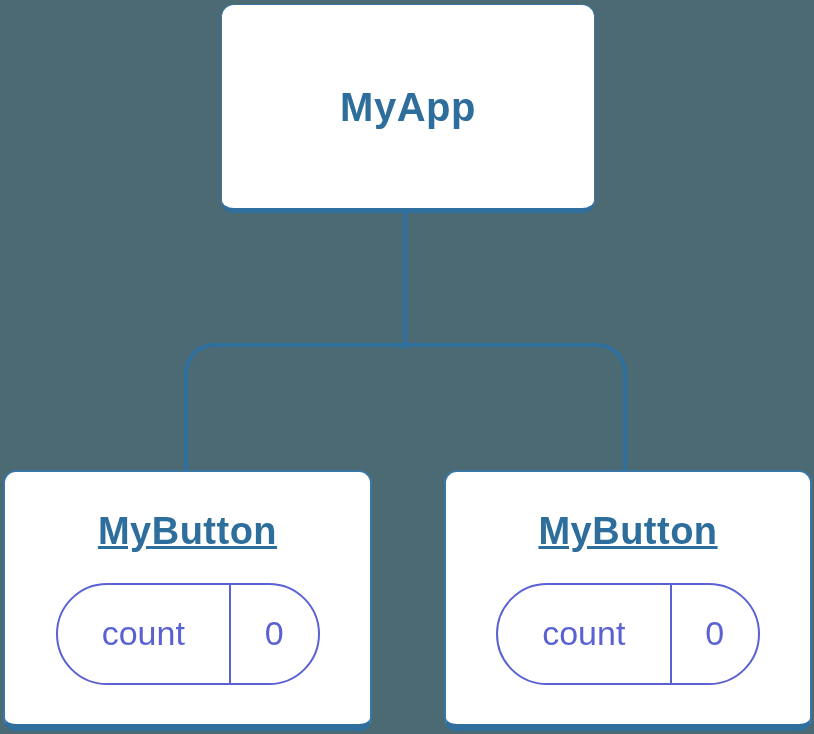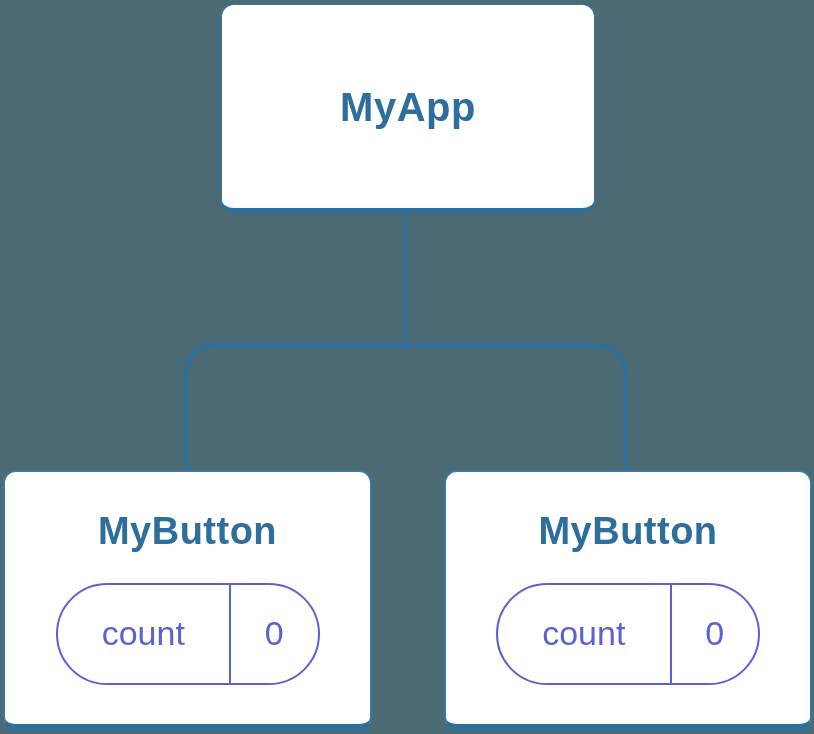--- a/index.html
+++ b/index.html
@@ -36,21 +36,21 @@
   }
   .node-root{left:221px;top:4px;width:374px;height:209px;border-width:1.5px;border-bottom-width:5px;}
   .node-child{top:470px;width:369px;height:261px;border-bottom-width:7px;gap:30px;}
   .node-child-left{left:3px;}
   .node-child-right{left:444px;width:368px;}
 
   .node-label{
     color:var(--heading);font-size:40px;font-weight:600;letter-spacing:0.5px;
     line-height:1.1;user-select:none;
   }
-  .node-child .node-label{font-size:38px;}
+  .node-child .node-label{font-size:38px;text-decoration:underline;}
 
   
   .state-pill{
     display:flex;align-items:stretch;height:102px;width:264px;
     border:2.5px solid var(--purple);border-radius:60px;
     color:var(--purple);font-size:34px;background:var(--card);
     overflow:hidden;
   }
   .state-name{
     flex:0 0 66%;display:flex;align-items:center;justify-content:center;

